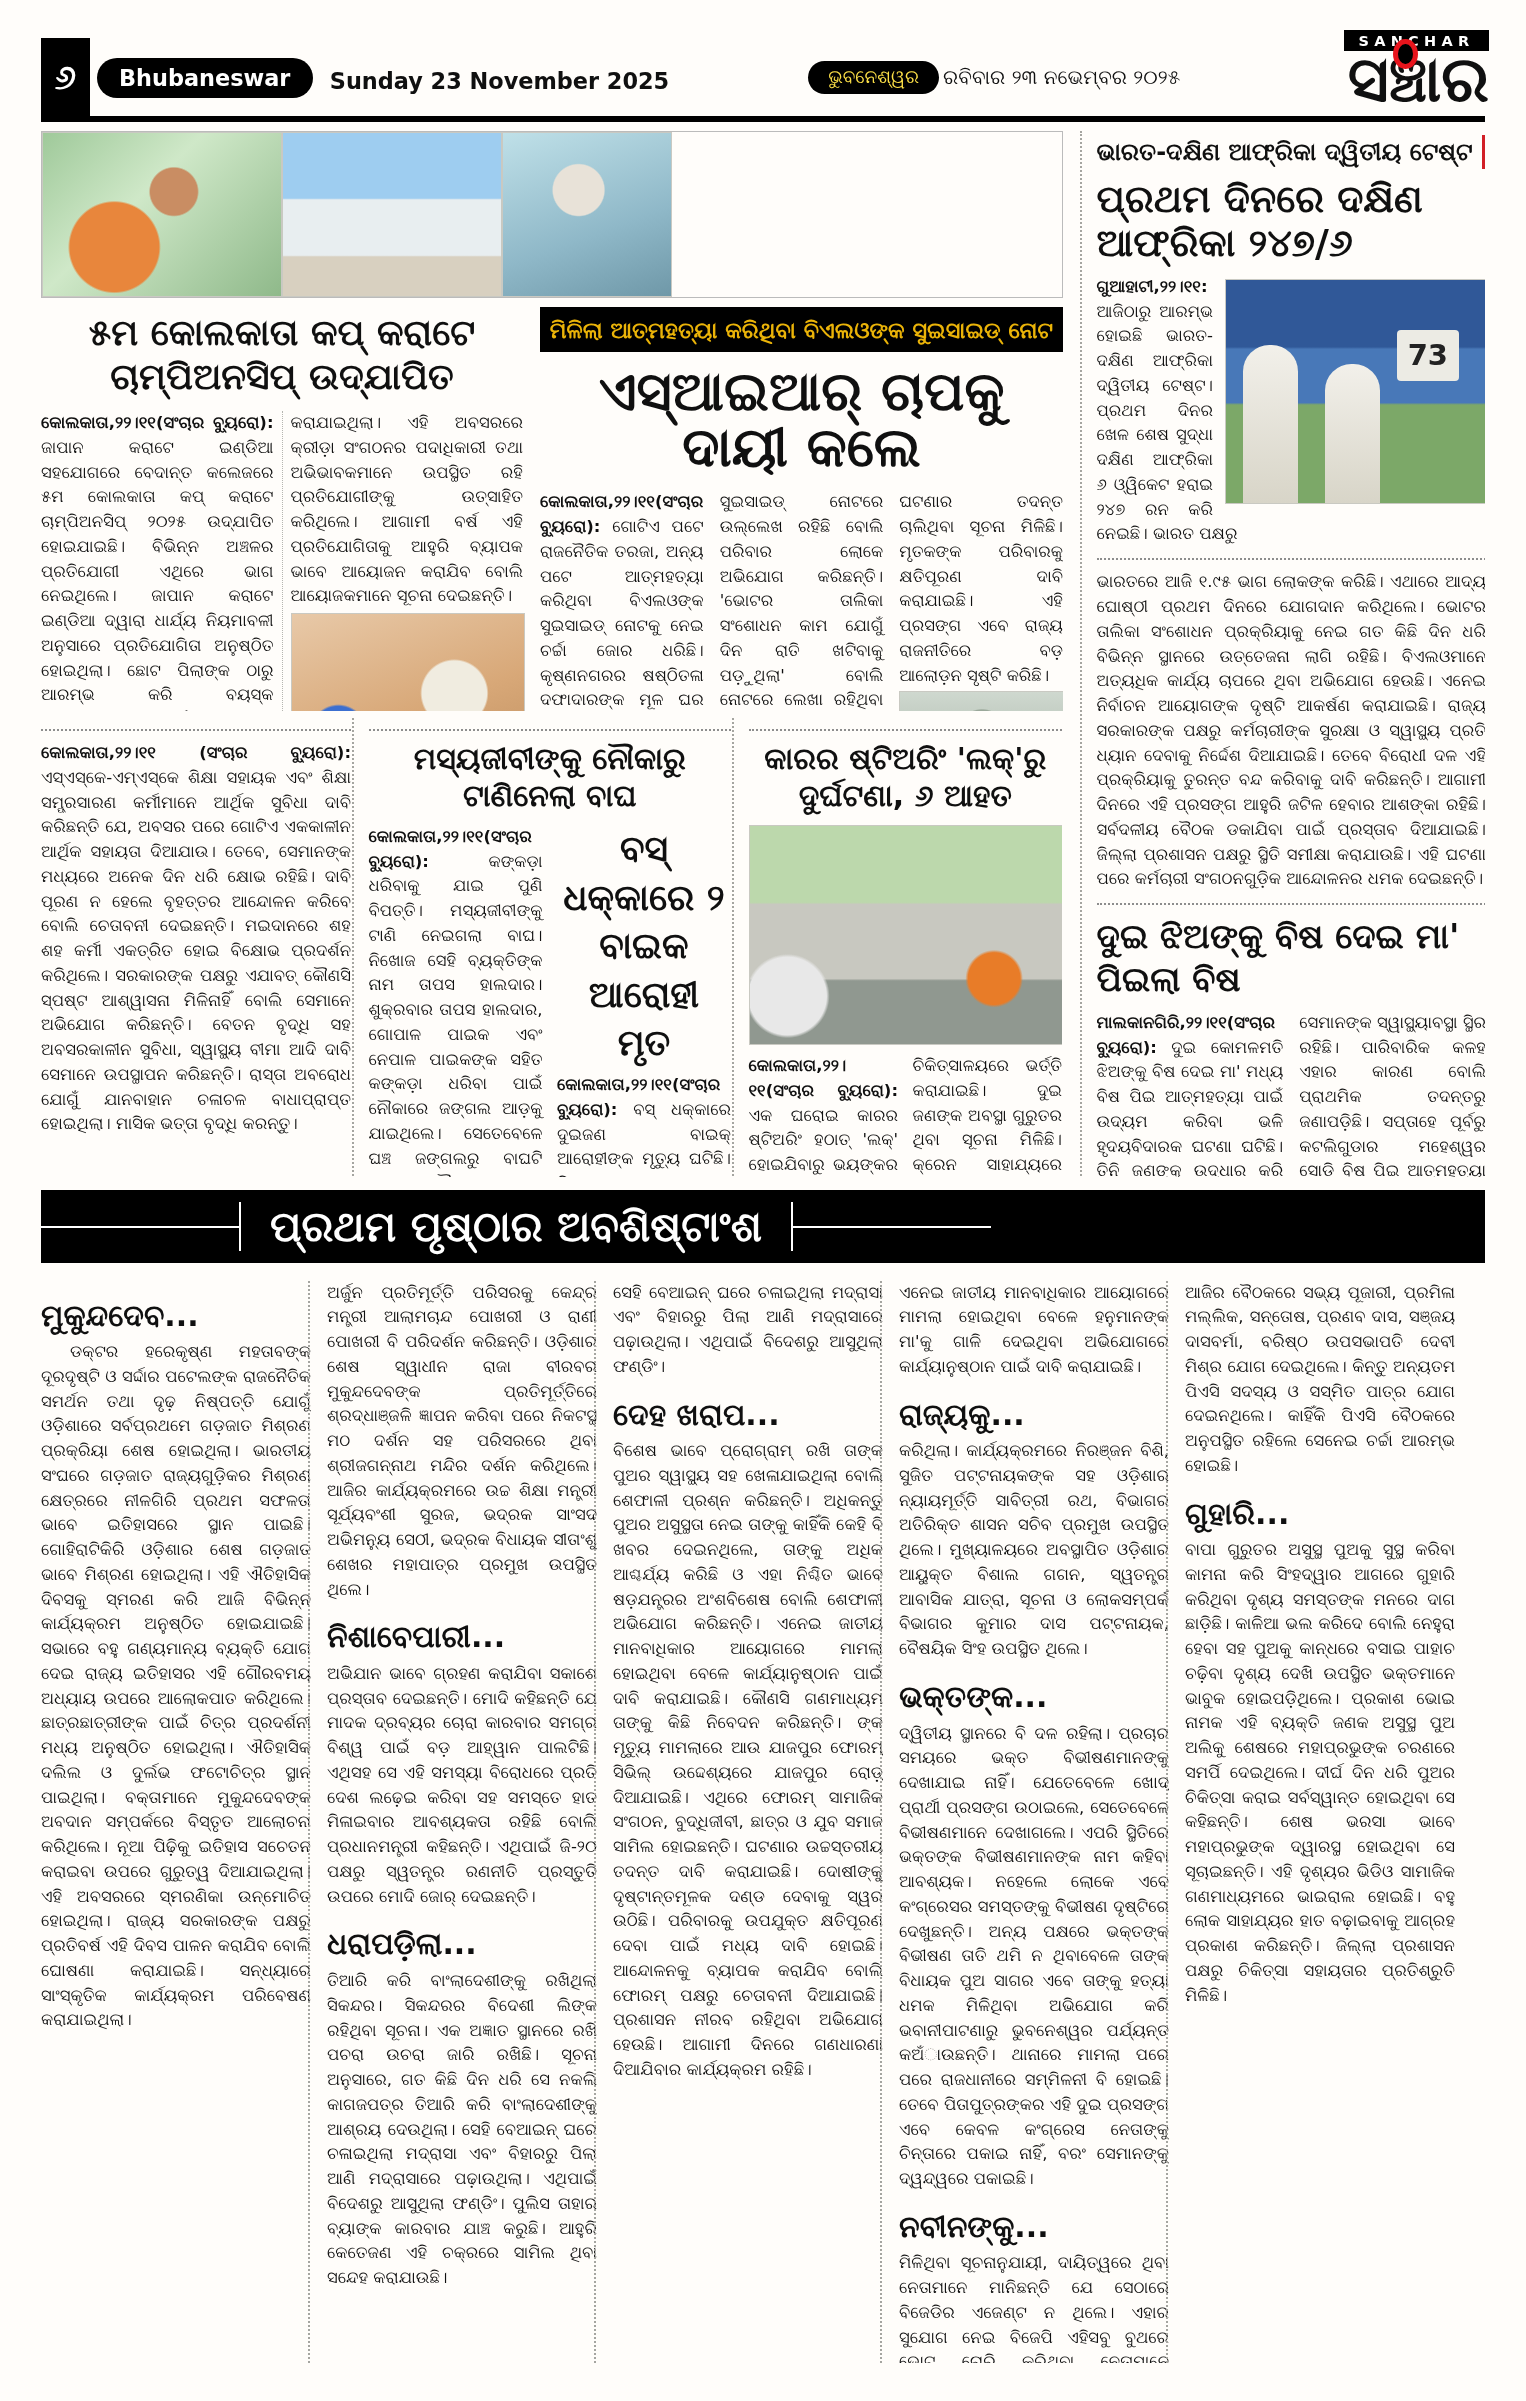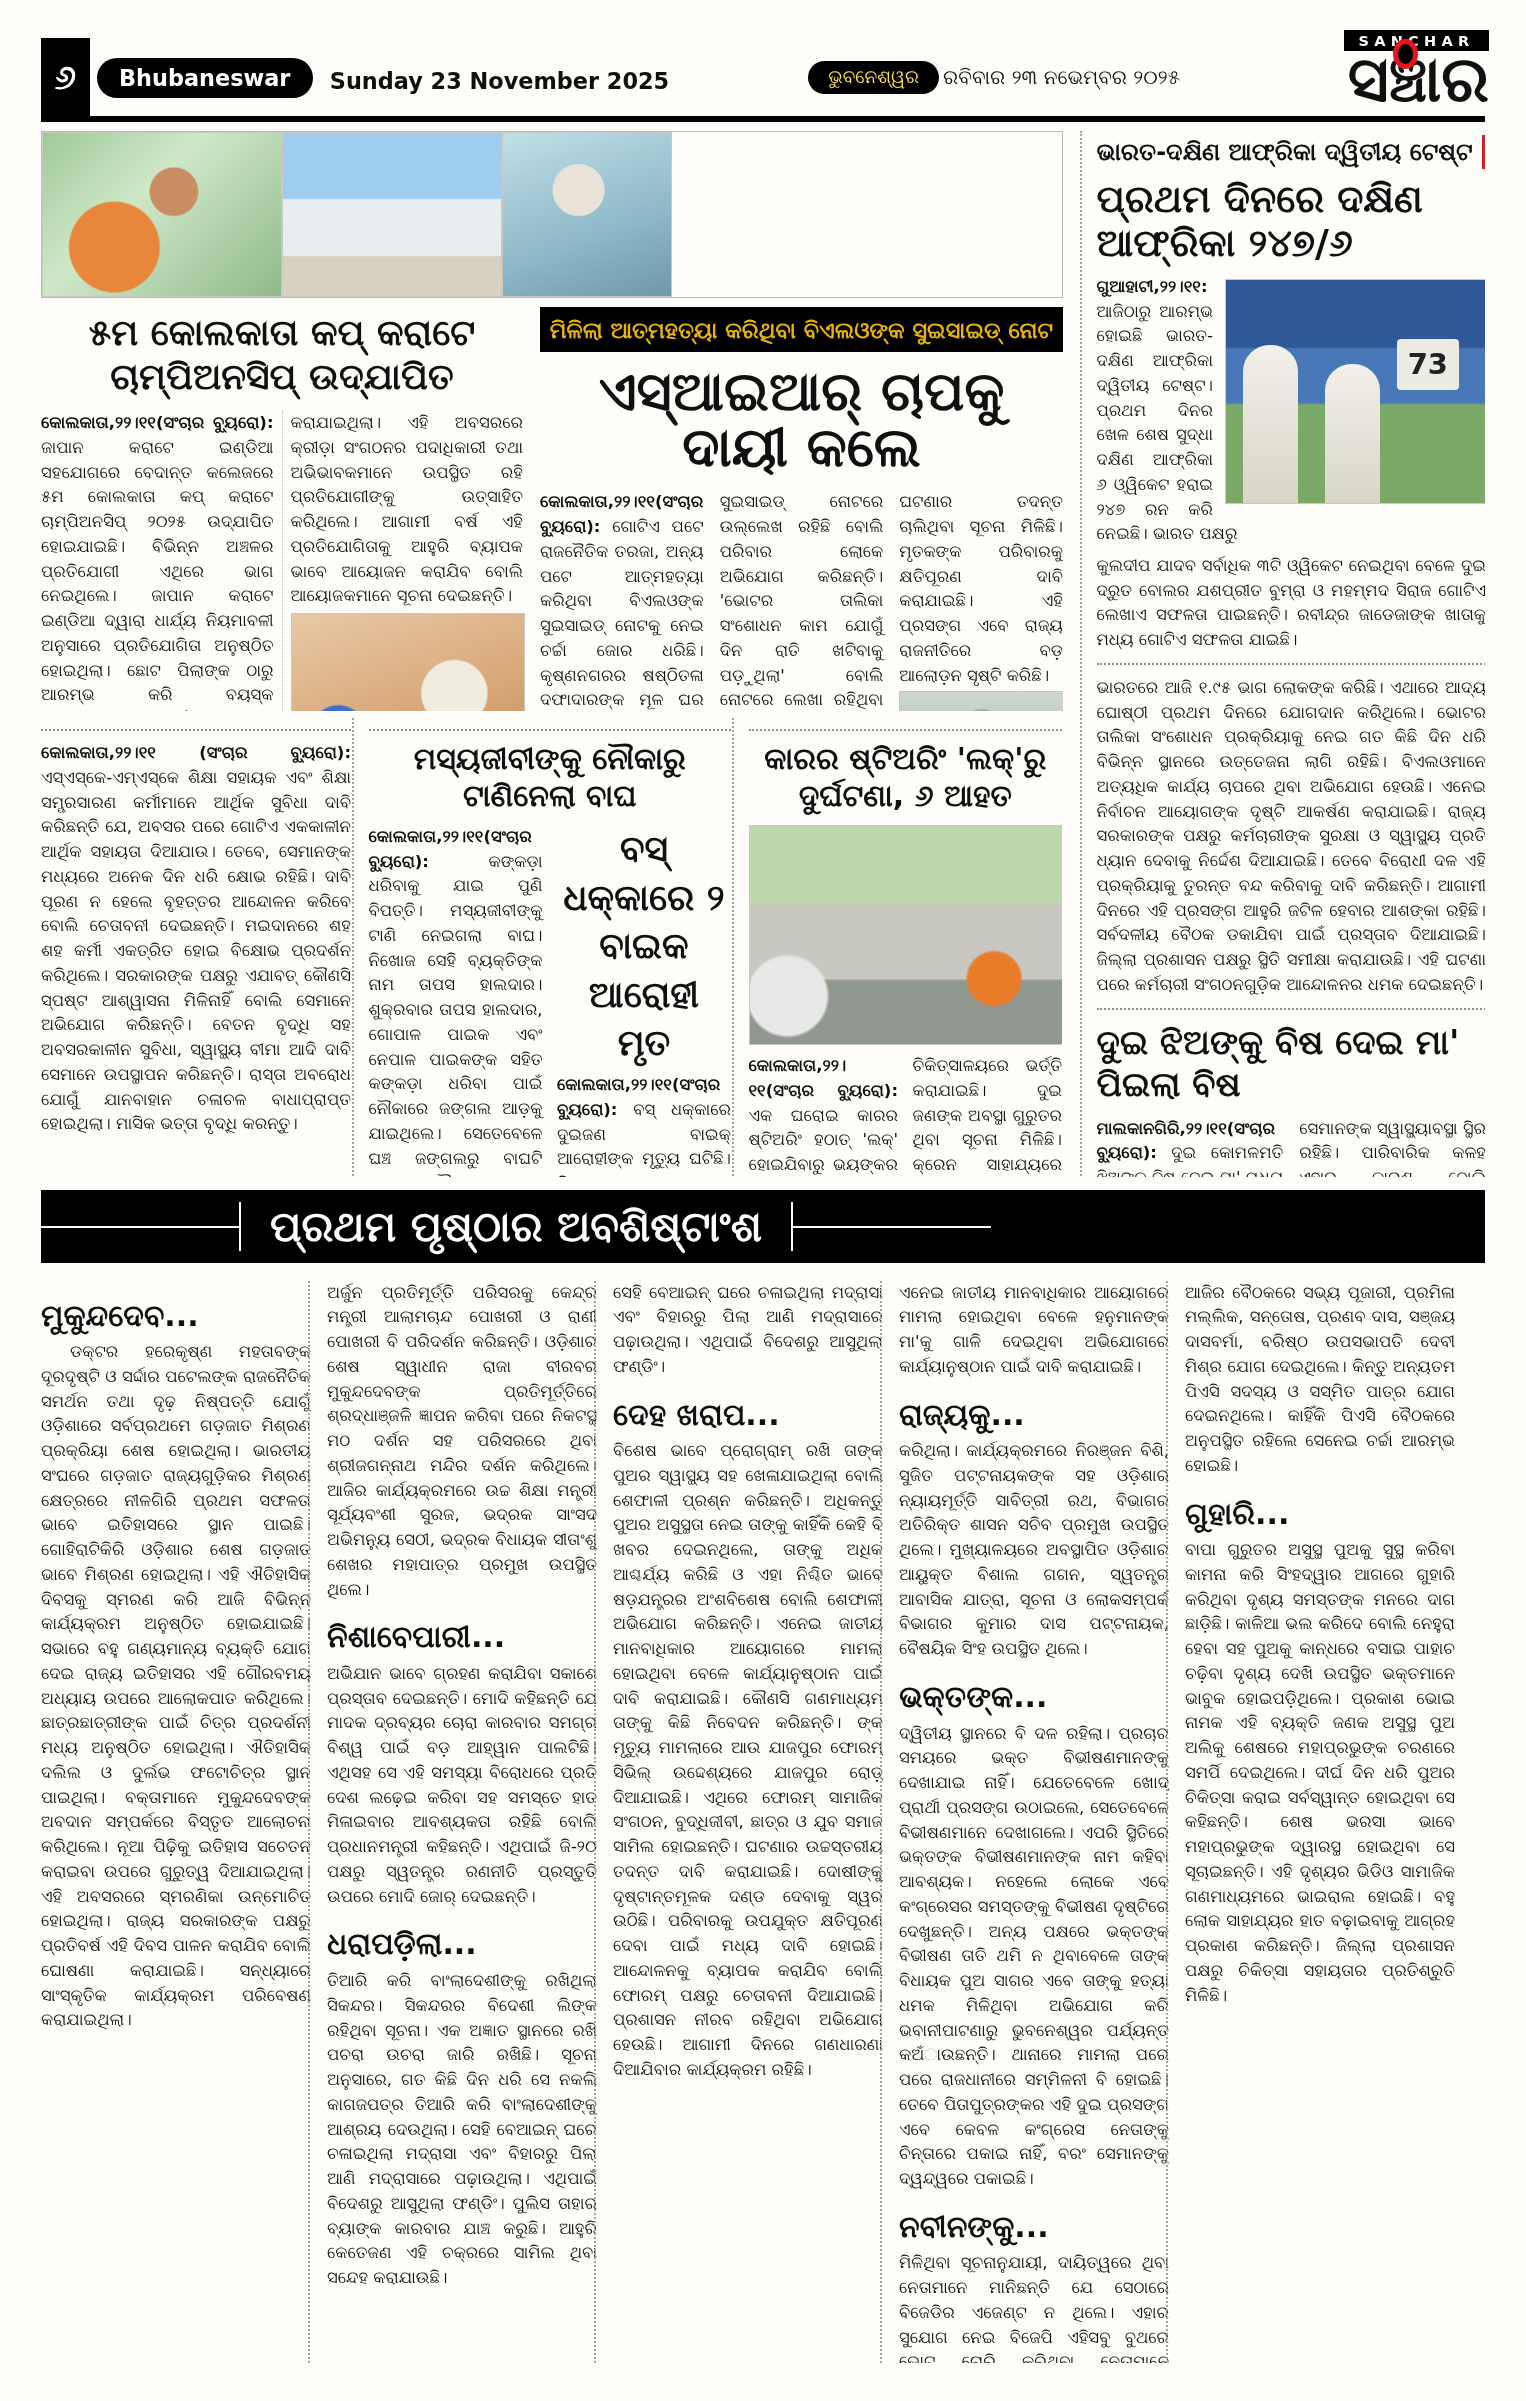--- a/index.html
+++ b/index.html
@@ -84,21 +84,21 @@
   .cricket .kicker{display:flex;align-items:center;margin-top:4px;}
   .cricket .kicker .k-txt{font-size:24px;font-weight:bold;white-space:nowrap;}
   .cricket .k-red{width:14.5px;height:34px;background:#d21f26;margin-left:9.2px;}
   .cricket .k-gray{flex:1;height:13.2px;background:#8a8a8a;}
   .cricket h1{font-size:38px;font-weight:bold;margin:9.2px 0 9.2px 0;line-height:1.15;}
   .cricket-photo{float:right;width:259px;height:223px;margin:4px 0 6.6px 12px;position:relative;background:
         linear-gradient(180deg,#305898 0 30%,#4878b8 31% 55%,#7ca868 56% 100%);}
   .cricket-photo .p1,.cricket-photo .p2{position:absolute;bottom:0;width:55px;height:158px;
         background:linear-gradient(180deg,#f2f0ea,#d8d5c8);border-radius:26.4px 26.4px 0 0;}
   .cricket-photo .p1{left:17px;} .cricket-photo .p2{left:99px;height:139px;}
-  .jersey{position:absolute;right:26.4px;top:59px;background:#ecebe4;color:#222;font-size:29px;
+  .jersey{position:absolute;right:26.4px;top:50px;background:#ecebe4;color:#222;font-size:29px;
         font-weight:bold;padding:4px 10.6px;border-radius:4px;}
   .poison h1{font-size:34px;font-weight:bold;text-align:left;line-height:1.25;margin:6.6px 0 10.6px 0;}
   .poison-cols{columns:2;column-gap:16px;height:238px;overflow:hidden;}
   
   .jump-banner{margin:13.2px 41px;background:#000;height:73px;display:flex;align-items:center;
         justify-content:flex-start;position:relative;}
   .jump-banner .t{color:#fff;font-size:42px;font-weight:bold;padding:0 29px;
         border-left:2.6px solid #fff;border-right:2.6px solid #fff;}
   .jump-banner .line{flex:0 0 198px;height:2.6px;background:#fff;}
   
@@ -212,21 +212,20 @@
           <h1>ପ୍ରଥମ ଦିନରେ ଦକ୍ଷିଣ ଆଫ୍ରିକା ୨୪୭/୬</h1>
           <div class="body-txt">
             <span class="cricket-photo photo">
               <span class="p1"></span>
               <span class="p2"></span>
               <span class="jersey">73</span>
             </span>
             <span class="dateline">ଗୁଆହାଟୀ,୨୨।୧୧:</span>
             <span>ଆଜିଠାରୁ ଆରମ୍ଭ ହୋଇଛି ଭାରତ-ଦକ୍ଷିଣ ଆଫ୍ରିକା ଦ୍ୱିତୀୟ ଟେଷ୍ଟ। ପ୍ରଥମ ଦିନର ଖେଳ ଶେଷ ସୁଦ୍ଧା ଦକ୍ଷିଣ ଆଫ୍ରିକା ୬ ଓ୍ୱିକେଟ ହରାଇ ୨୪୭ ରନ କରି ନେଇଛି। ଭାରତ ପକ୍ଷରୁ</span>
           </div>
-          <div class="body-txt" style="margin-top:6.6px;">କୁଲଦୀପ ଯାଦବ ସର୍ବାଧିକ ୩ଟି ଓ୍ୱିକେଟ ନେଇଥିବା ବେଳେ ଦୁଇ ଦ୍ରୁତ ବୋଲର ଯଶପ୍ରୀତ ବୁମ୍ରା ଓ ମହମ୍ମଦ ସିରାଜ ଗୋଟିଏ ଲେଖାଏ ସଫଳତା ପାଇଛନ୍ତି। ରବୀନ୍ଦ୍ର ଜାଡେଜାଙ୍କ ଖାତାକୁ ମଧ୍ୟ ଗୋଟିଏ ସଫଳତା ଯାଇଛି।</div>
         </div>
 
         <hr class="dotrule">
         <div class="body-txt">ଭାରତରେ ଆଜି ୧.୯୫ ଭାଗ ଲୋକଙ୍କ କରିଛି। ଏଥାରେ ଆଦ୍ୟ ଘୋଷ୍ଠୀ ପ୍ରଥମ ଦିନରେ ଯୋଗଦାନ କରିଥିଲେ। ଭୋଟର ତାଲିକା ସଂଶୋଧନ ପ୍ରକ୍ରିୟାକୁ ନେଇ ଗତ କିଛି ଦିନ ଧରି ବିଭିନ୍ନ ସ୍ଥାନରେ ଉତ୍ତେଜନା ଲାଗି ରହିଛି। ବିଏଲଓମାନେ ଅତ୍ୟଧିକ କାର୍ଯ୍ୟ ଚାପରେ ଥିବା ଅଭିଯୋଗ ହେଉଛି। ଏନେଇ ନିର୍ବାଚନ ଆୟୋଗଙ୍କ ଦୃଷ୍ଟି ଆକର୍ଷଣ କରାଯାଇଛି। ରାଜ୍ୟ ସରକାରଙ୍କ ପକ୍ଷରୁ କର୍ମଚାରୀଙ୍କ ସୁରକ୍ଷା ଓ ସ୍ୱାସ୍ଥ୍ୟ ପ୍ରତି ଧ୍ୟାନ ଦେବାକୁ ନିର୍ଦ୍ଦେଶ ଦିଆଯାଇଛି। ତେବେ ବିରୋଧୀ ଦଳ ଏହି ପ୍ରକ୍ରିୟାକୁ ତୁରନ୍ତ ବନ୍ଦ କରିବାକୁ ଦାବି କରିଛନ୍ତି। ଆଗାମୀ ଦିନରେ ଏହି ପ୍ରସଙ୍ଗ ଆହୁରି ଜଟିଳ ହେବାର ଆଶଙ୍କା ରହିଛି। ସର୍ବଦଳୀୟ ବୈଠକ ଡକାଯିବା ପାଇଁ ପ୍ରସ୍ତାବ ଦିଆଯାଇଛି। ଜିଲ୍ଲା ପ୍ରଶାସନ ପକ୍ଷରୁ ସ୍ଥିତି ସମୀକ୍ଷା କରାଯାଉଛି। ଏହି ଘଟଣା ପରେ କର୍ମଚାରୀ ସଂଗଠନଗୁଡ଼ିକ ଆନ୍ଦୋଳନର ଧମକ ଦେଇଛନ୍ତି।</div>
         <hr class="dotrule">
 
         <div class="poison">
           <h1>ଦୁଇ ଝିଅଙ୍କୁ ବିଷ ଦେଇ ମା' ପିଇଲା ବିଷ</h1>
           <div class="poison-cols body-txt">
             <span class="dateline">ମାଲକାନଗିରି,୨୨।୧୧(ସଂଚାର ବ୍ୟୁରୋ):</span>

